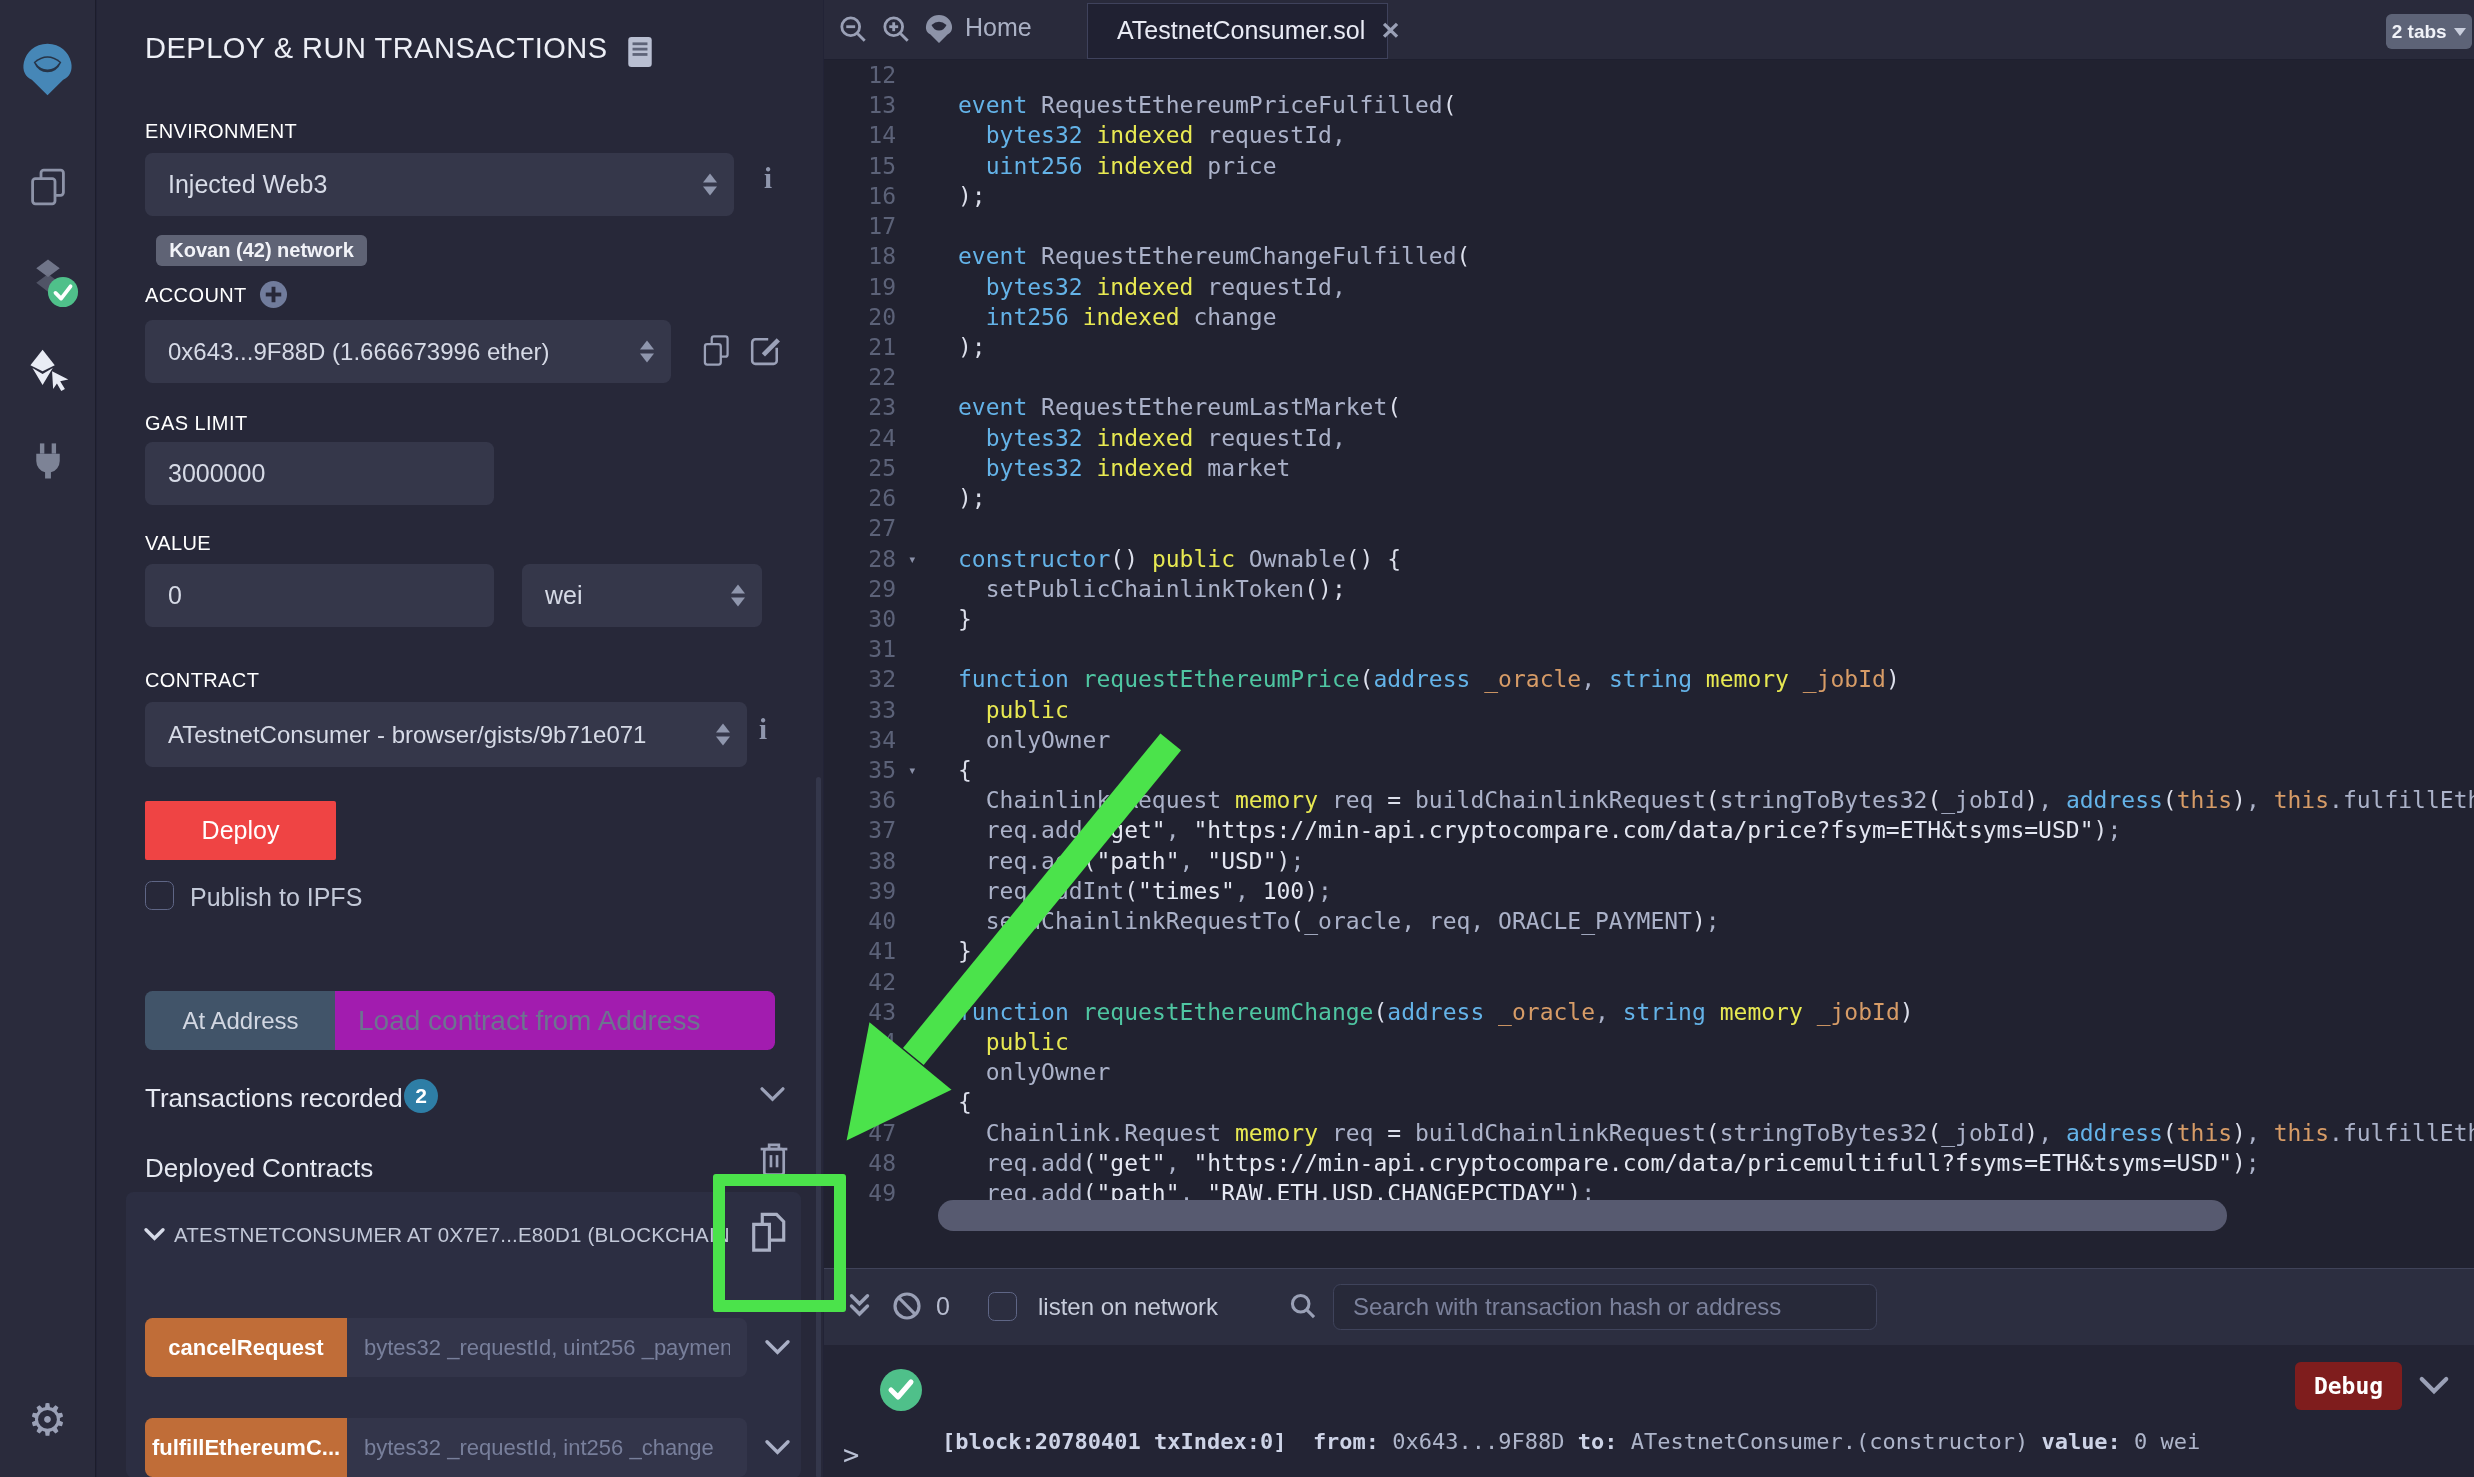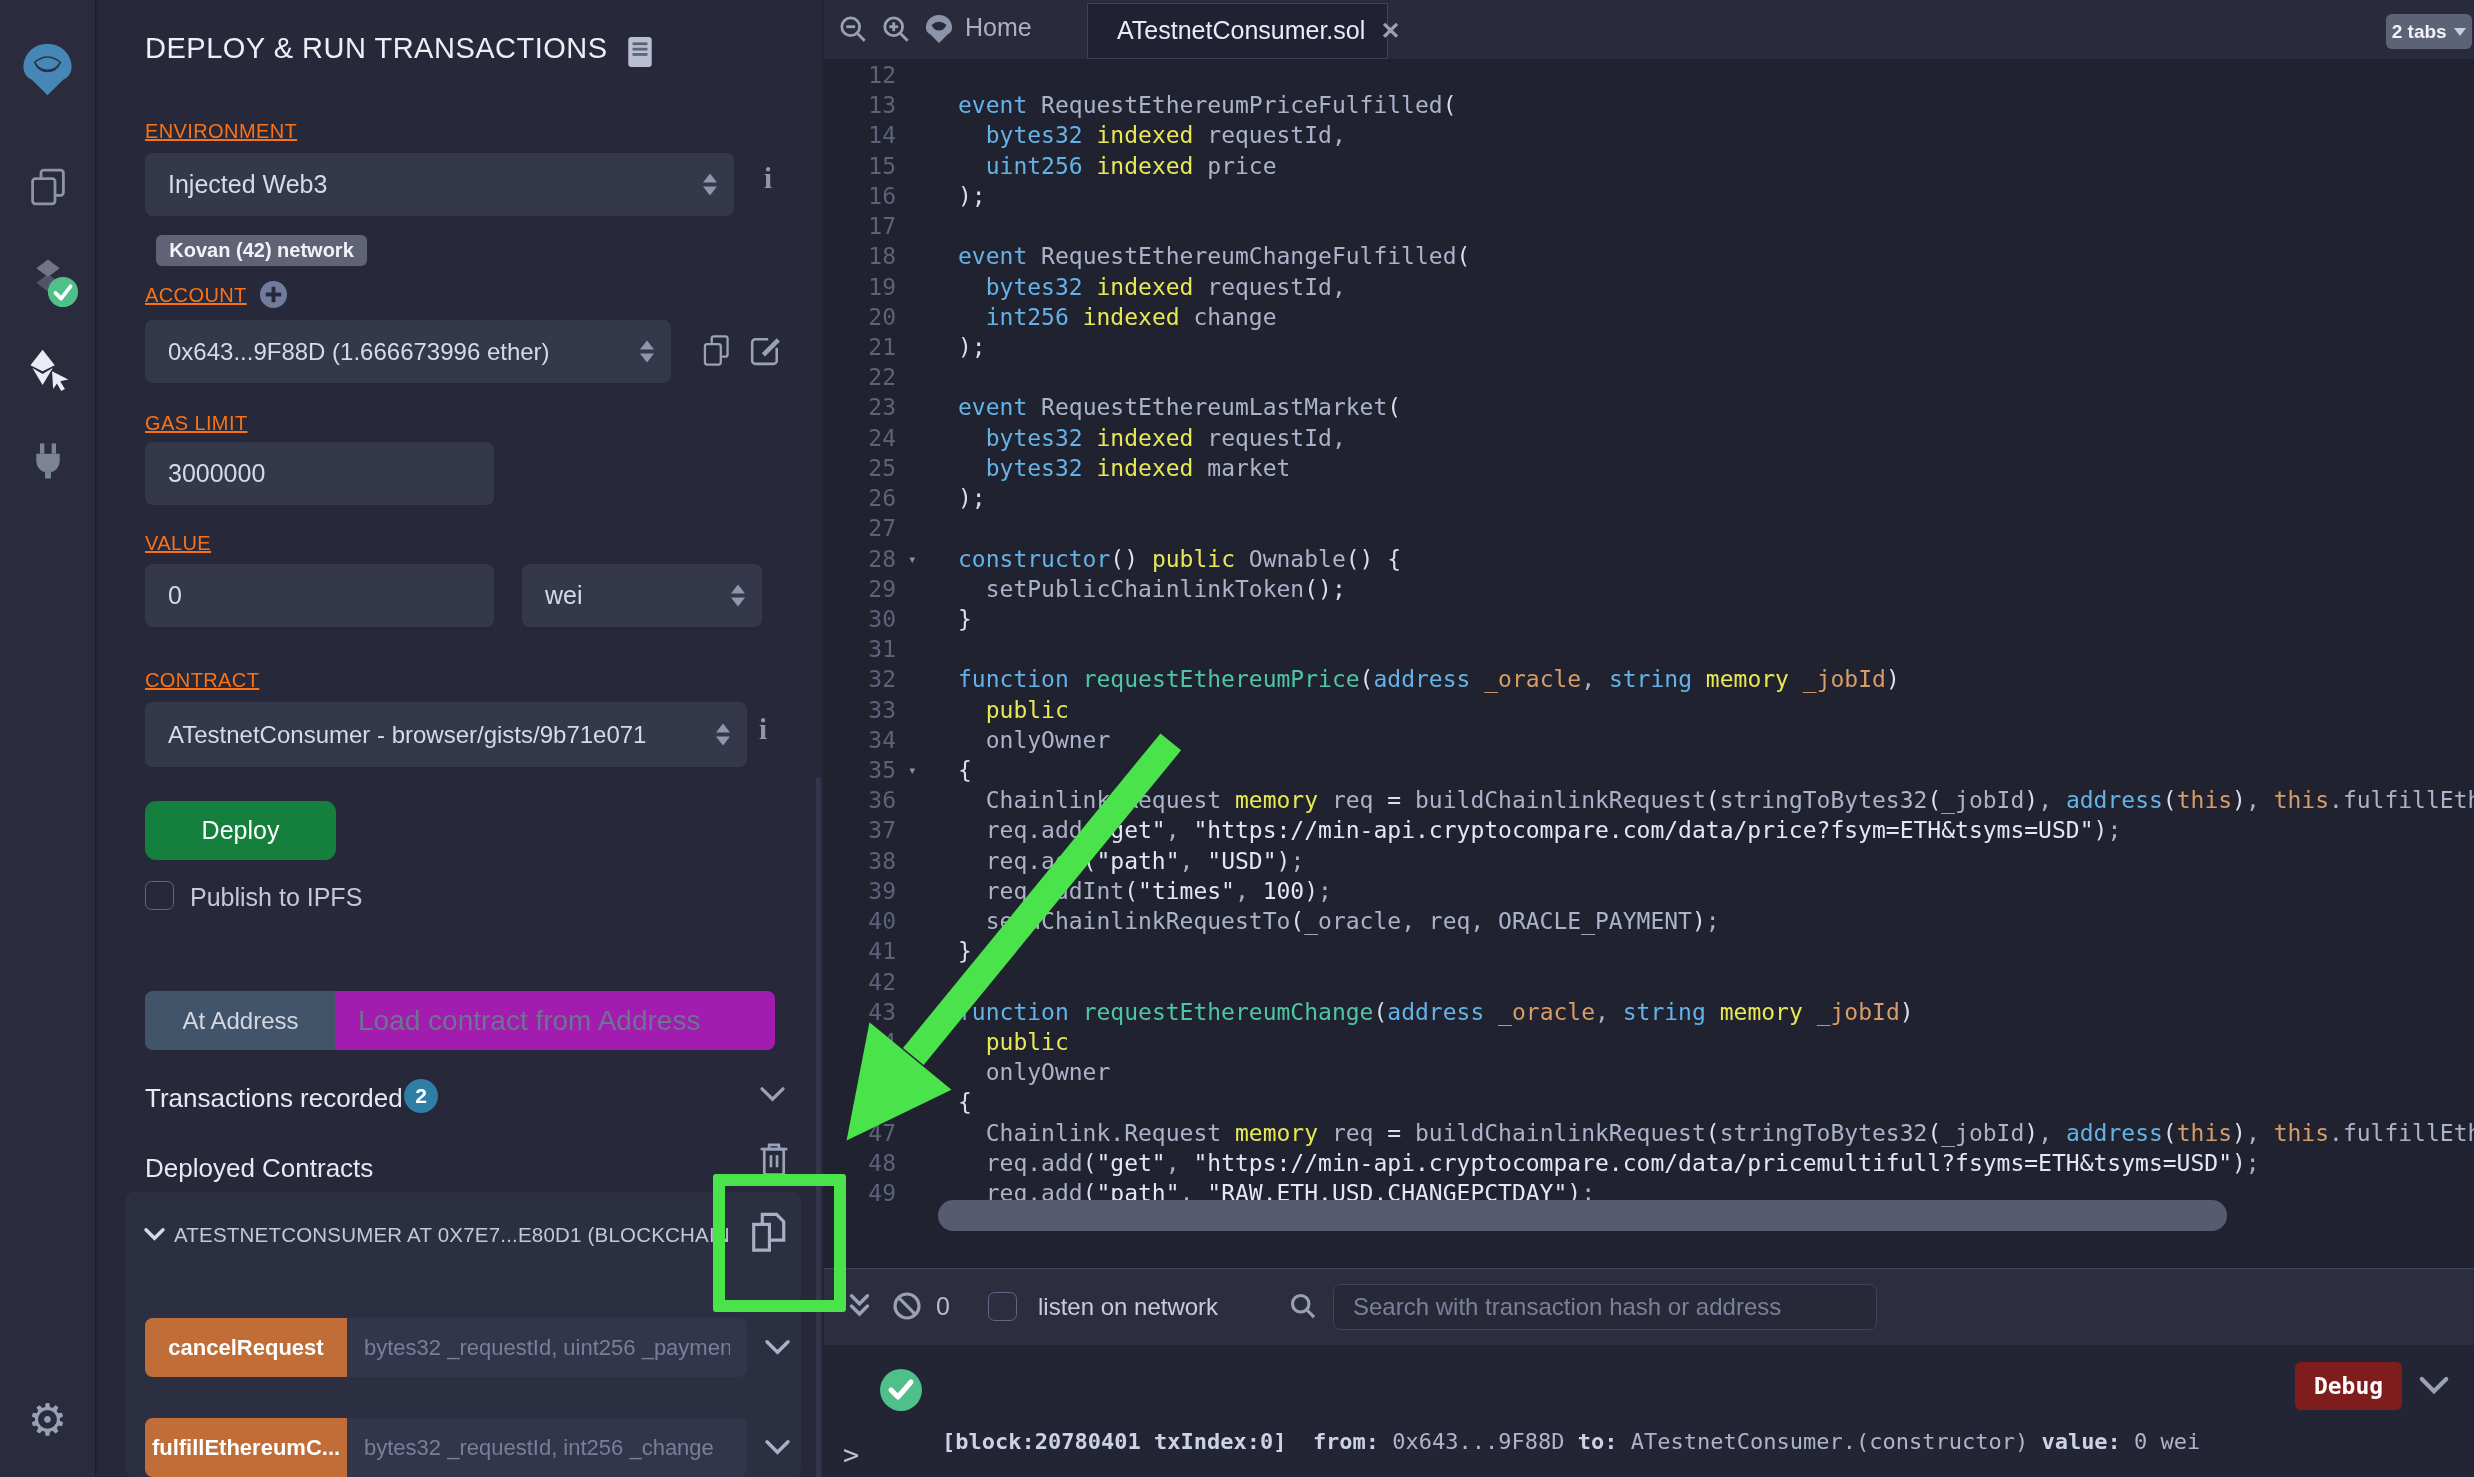--- a/index.html
+++ b/index.html
@@ -6,31 +6,31 @@
     font-family:"Liberation Sans",sans-serif;-webkit-font-smoothing:antialiased;}
   .app{position:relative;width:2475px;height:1478px;}
   
   .rail{position:absolute;left:0;top:0;width:95px;height:1478px;background:#2a2b3c;border-right:1.9px solid #1c1d2b;}
   .rail .ric{position:absolute;left:0;width:95px;display:flex;justify-content:center;cursor:pointer;}
   
   .panel{position:absolute;left:97px;top:0;width:726px;height:1478px;background:#272839;}
   .panel *{box-sizing:border-box;}
   .p-abs{position:absolute;}
   .p-title{left:48px;top:32px;font-size:29px;font-weight:500;letter-spacing:0.5px;color:#edeff6;}
-  .p-label{font-size:20px;color:#f97316;letter-spacing:0.4px;text-decoration:underline;}
+  .p-label{font-size:20px;color:#ffffff;letter-spacing:0.4px;}
   .sel,.inp{background:#35374a;border-radius:7.6px;color:#d6dae6;font-size:25px;display:flex;align-items:center;padding:0 23px;border:none;}
   input.inp{display:block;width:100%;height:100%;outline:none;font-family:"Liberation Sans",sans-serif;}
   input.inp::placeholder{color:#6d7490;}
   .spinner{position:absolute;right:17px;top:50%;transform:translateY(-50%);display:flex;flex-direction:column;gap:4.8px;}
   .spinner i{display:block;width:0;height:0;border-left:7.6px solid transparent;border-right:7.6px solid transparent;}
   .spinner .up{border-bottom:9.5px solid #8f96ad;}
   .spinner .dn{border-top:9.5px solid #8f96ad;}
   .pill{background:#5f6375;color:#f2f3f8;font-size:20px;font-weight:700;padding:3.8px 13.3px;border-radius:5.7px;display:inline-block;}
   .info-i{font-size:29px;font-weight:700;color:#8f96ad;font-family:"Liberation Serif",serif;cursor:pointer;}
-  .btn-orange{background:#15803d;color:#fff;border:none;border-radius:11px;font-size:25px;font-weight:500;
+  .btn-orange{background:#ef4444;color:#fff;border:none;border-radius:2px;font-size:25px;font-weight:500;
     display:flex;align-items:center;justify-content:center;cursor:pointer;font-family:"Liberation Sans",sans-serif;}
   .checkbox{border:1.9px solid #5f6686;border-radius:6.7px;background:transparent;cursor:pointer;}
   .or-text{color:#c5cad8;font-size:25px;text-align:center;}
   .ataddr-btn{background:#415469;color:#d2d7e2;font-size:24px;font-weight:500;border-radius:7.6px 0 0 7.6px;
     display:flex;align-items:center;justify-content:center;cursor:pointer;}
   .ataddr-inp{border-radius:0 7.6px 7.6px 0;background:#a21caf;font-size:28px;}
   .sec-head{font-size:26px;color:#e6e9f2;}
   .badge-count{width:34px;height:34px;border-radius:50%;background:#2e7ea6;color:#fff;font-size:21px;font-weight:700;
     display:flex;align-items:center;justify-content:center;}
   .dc-container{background:#2c2e42;border-radius:7.6px;}

